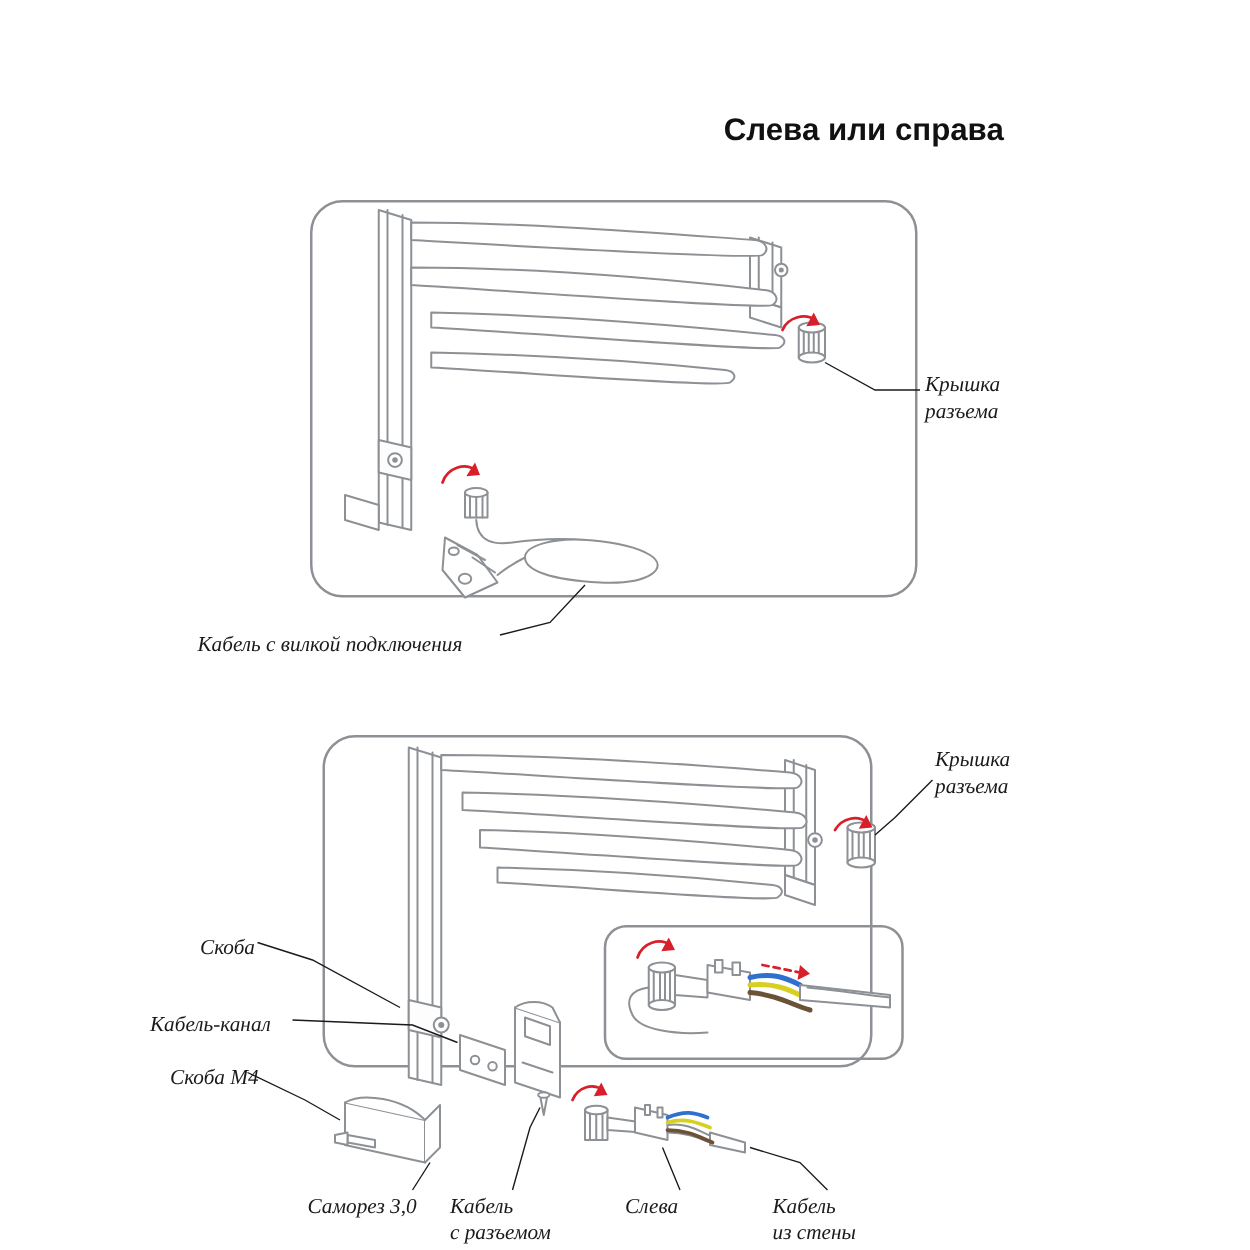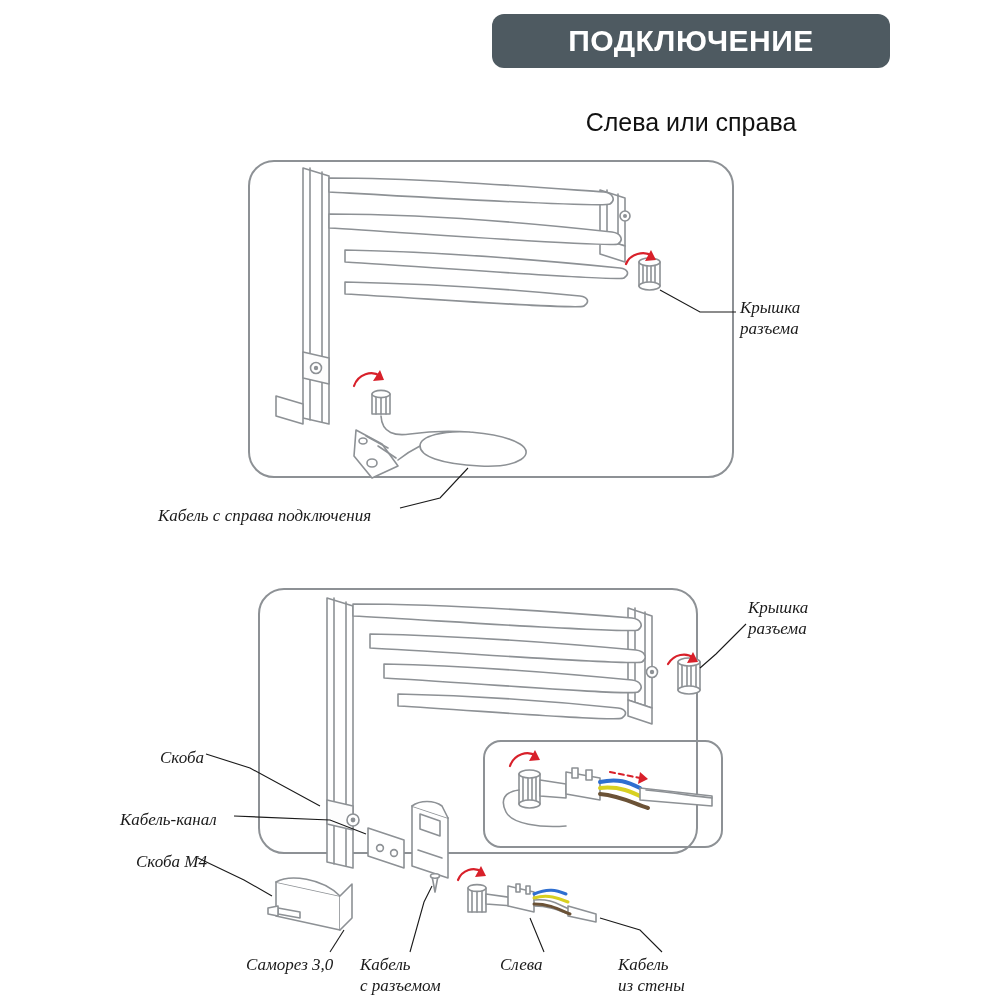--- a/index.html
+++ b/index.html
@@ -39,23 +39,22 @@
     font-weight: bold;
     letter-spacing: 0.5px;
   }
   .subtitle {
     position: absolute;
     left: 492px;
     top: 90px;
     width: 398px;
     text-align: center;
     font-size: 25px;
-    font-weight: normal;
+    font-weight: bold;
     color: #111111;
-    margin-top: 18px;
   }
 
   
   .panel {
     position: absolute;
     border: 2px solid #8d9195;
     border-radius: 26px;
     box-sizing: border-box;
   }
   #panel-top {
@@ -96,32 +95,29 @@
     top: 0;
     width: 1000px;
     height: 1000px;
   }
 </style>
 </head>
 <body>
 
 <div class="page">
 
-  <div class="badge">
-    <span>ПОДКЛЮЧЕНИЕ</span>
-  </div>
   <div class="subtitle">Слева или справа</div>
 
   <div class="panel" id="panel-top"></div>
   <div class="panel" id="panel-bottom"></div>
   <div class="panel" id="panel-inset"></div>
 
   <div class="label" style="left:740px; top:298px;">Крышка
 разъема</div>
-  <div class="label" style="left:158px; top:506px;">Кабель с справа подключения</div>
+  <div class="label" style="left:158px; top:506px;">Кабель с вилкой подключения</div>
 
   <div class="label" style="left:748px; top:598px;">Крышка
 разъема</div>
   <div class="label" style="left:160px; top:748px;">Скоба</div>
   <div class="label" style="left:120px; top:810px;">Кабель-канал</div>
   <div class="label" style="left:136px; top:852px;">Скоба М4</div>
   <div class="label" style="left:246px; top:955px;">Саморез 3,0</div>
   <div class="label" style="left:360px; top:955px;">Кабель
 с разъемом</div>
   <div class="label" style="left:500px; top:955px;">Слева</div>

